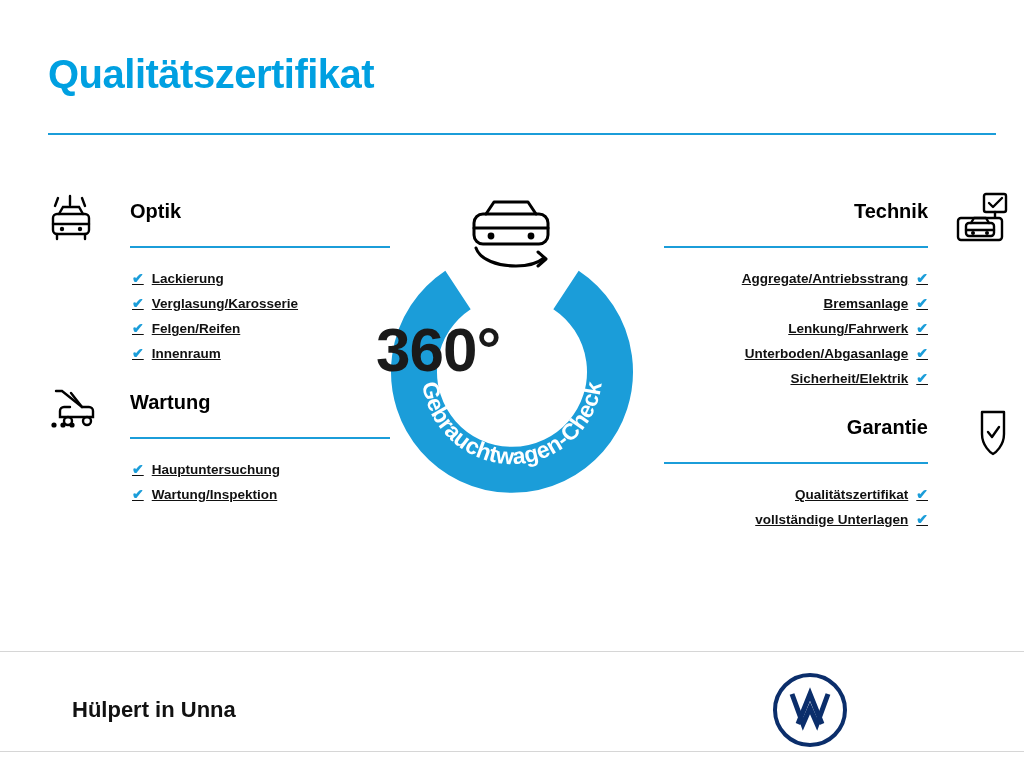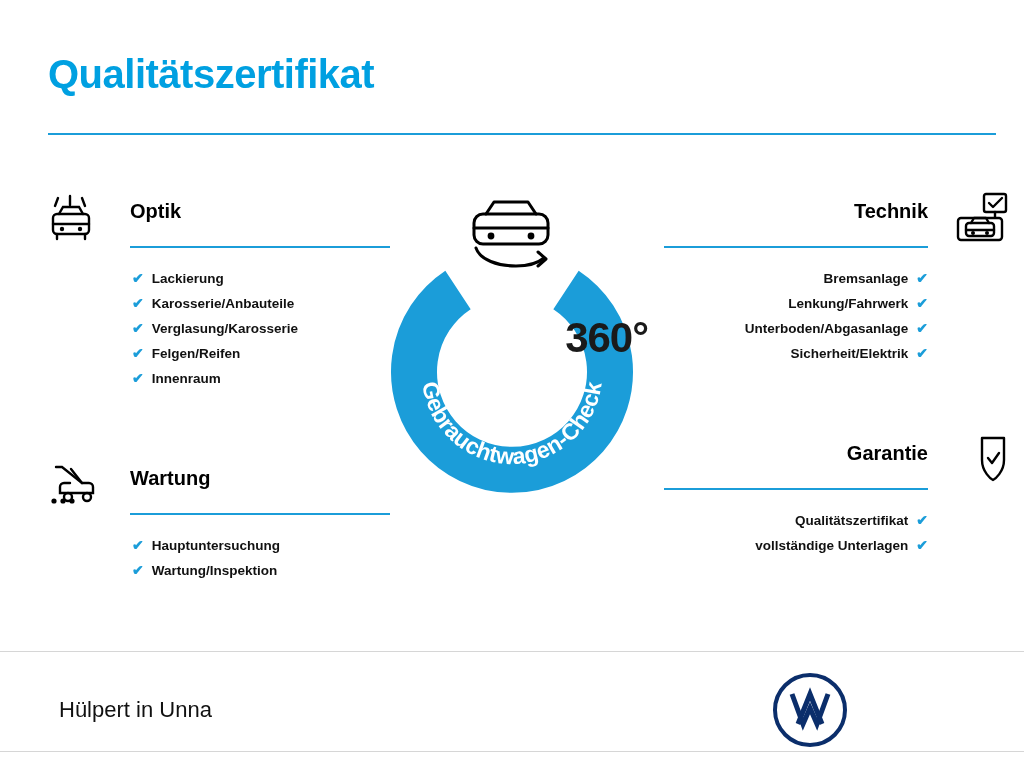--- a/index.html
+++ b/index.html
@@ -34,21 +34,21 @@
     width: 948px;
     height: 2px;
     background: #1b9dd9;
   }
 
   
   .col-left  { position: absolute; left: 40px;  top: 200px; width: 350px; }
   .col-right { position: absolute; left: 664px; top: 200px; width: 352px; }
 
   .block { position: relative; }
-  .block + .block { margin-top: 76px; }
+  .block + .block { margin-top: 25px; }
 
   .block-head {
     position: relative;
     height: 56px;
   }
   .block-title {
     font-size: 20px;
     font-weight: bold;
     color: #000;
     line-height: 22px;
@@ -70,20 +70,21 @@
   .col-right .block-rule { left: 0; right: 88px; }
   .col-right .block-title { text-align: right; }
 
   .items { margin-top: 10px; }
   .item {
     font-size: 13.5px;
     font-weight: bold;
     line-height: 24px;
     color: #111;
     white-space: nowrap;
+    text-decoration: underline;
   }
   .col-left .item { padding-left: 92px; text-align: left; }
   .col-left .item .check { margin-right: 8px; }
   .col-right .item { padding-right: 88px; text-align: right; }
   .col-right .item .check { margin-left: 8px; }
   .check { color: #1b9dd9; font-size: 14px; font-weight: bold; }
 
   
   .blk-icon {
     position: absolute;
@@ -98,22 +99,22 @@
     left: 376px;
     top: 196px;
     width: 272px;
     height: 300px;
   }
   .ring-wrap { position: absolute; left: 0; top: 46px; width: 272px; height: 254px; }
   .deg {
     position: absolute;
     left: 0; right: 0;
     top: 118px;
-    text-align: right;
-    font-size: 42px;
+    text-align: left;
+    font-size: 62px;
     font-weight: bold;
     color: #1a1a1a;
     letter-spacing: -1px;
   }
   .car-top { position: absolute; left: 70px; top: 0px; width: 130px; height: 80px; }
 
   
   .footer-rule {
     position: absolute;
     left: 0; top: 651px;
@@ -121,24 +122,24 @@
     background: #d6d6d6;
   }
   .footer-bottom-rule {
     position: absolute;
     left: 0; top: 751px;
     width: 1024px; height: 1px;
     background: #d6d6d6;
   }
   .dealer {
     position: absolute;
-    left: 59px;
+    left: 72px;
     top: 697px;
     font-size: 22px;
-    font-weight: normal;
+    font-weight: bold;
     color: #111;
   }
   .vw-logo {
     position: absolute;
     right: 56px;
     top: 672px;
     width: 76px;
     height: 76px;
   }
 </style>
@@ -168,21 +169,20 @@
             <line x1="37" y1="40" x2="37" y2="45"></line>
           </g>
         </svg>
       </div>
       <div class="block-head">
         <div class="block-title">Optik</div>
         <div class="block-rule"></div>
       </div>
       <div class="items">
         <div class="item"><span class="check">✔</span><span>Lackierung</span></div>
-        <div class="item"><span class="check">✔</span><span>Karosserie/Anbauteile</span></div>
         <div class="item"><span class="check">✔</span><span>Verglasung/Karosserie</span></div>
         <div class="item"><span class="check">✔</span><span>Felgen/Reifen</span></div>
         <div class="item"><span class="check">✔</span><span>Innenraum</span></div>
       </div>
     </div>
 
     <div class="block">
       <div class="blk-icon">
         <svg viewBox="0 0 66 56" width="66" height="56">
           <g stroke="#000" stroke-width="2.4" fill="none" stroke-linecap="round">
@@ -253,20 +253,21 @@
             <circle cx="27" cy="41" r="2" fill="#000" stroke="none"></circle>
             <circle cx="41" cy="41" r="2" fill="#000" stroke="none"></circle>
           </g>
         </svg>
       </div>
       <div class="block-head">
         <div class="block-title">Technik</div>
         <div class="block-rule"></div>
       </div>
       <div class="items">
+        <div class="item"><span>Aggregate/Antriebsstrang</span><span class="check">✔</span></div>
         <div class="item"><span>Bremsanlage</span><span class="check">✔</span></div>
         <div class="item"><span>Lenkung/Fahrwerk</span><span class="check">✔</span></div>
         <div class="item"><span>Unterboden/Abgasanlage</span><span class="check">✔</span></div>
         <div class="item"><span>Sicherheit/Elektrik</span><span class="check">✔</span></div>
       </div>
     </div>
 
     <div class="block">
       <div class="blk-icon">
         <svg viewBox="0 0 66 56" width="66" height="56">

